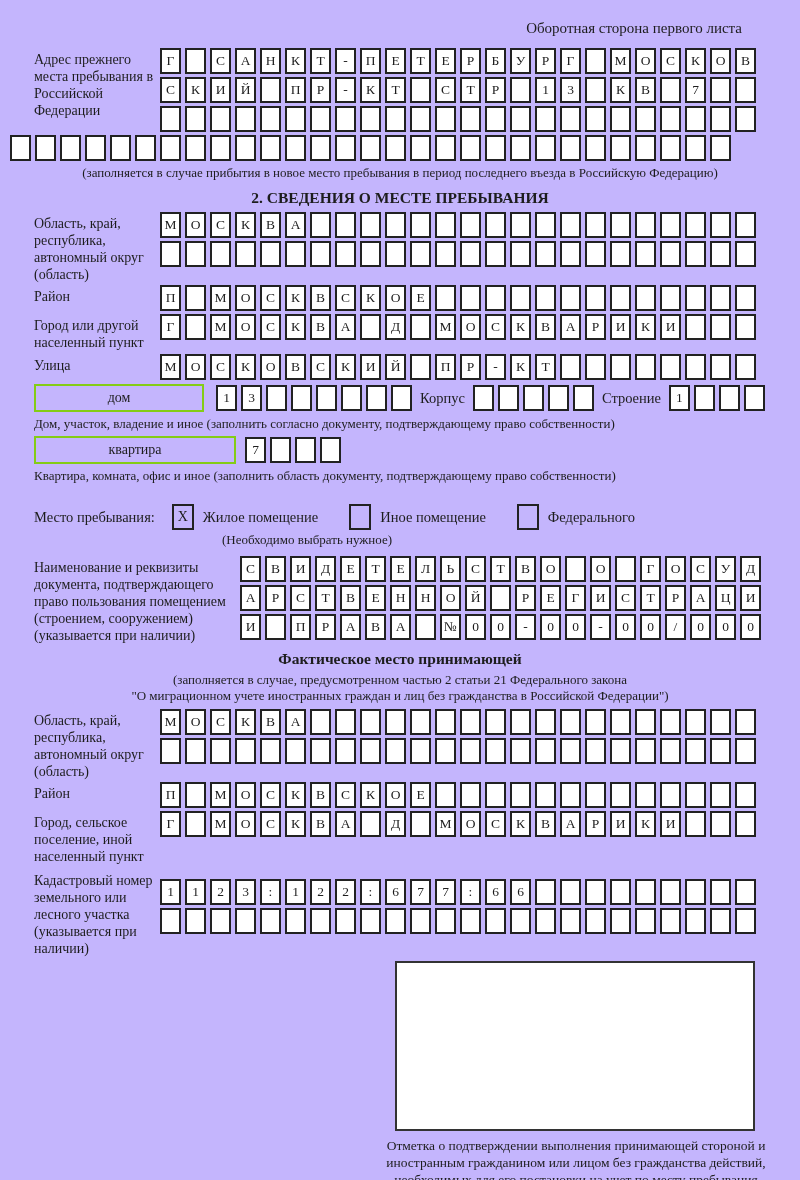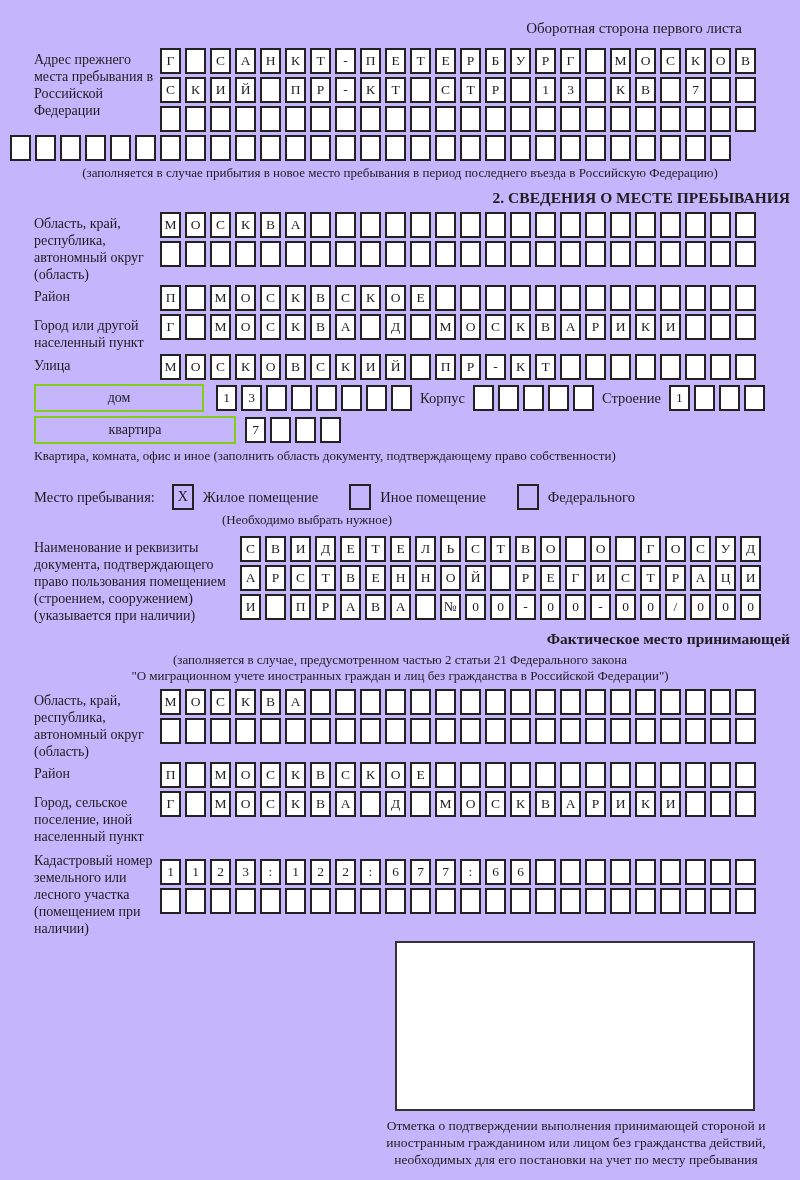--- a/index.html
+++ b/index.html
@@ -42,21 +42,21 @@
   }
   .fullrow { margin-top: 3px; }
   .note {
     font-size: 13px; line-height: 16px;
     text-align: center;
     margin-top: 4px;
   }
   .note.left { text-align: left; padding-left: 24px; }
   .sect-title {
     font-size: 15.5px; font-weight: bold;
-    text-align: right;
+    text-align: center;
     margin-top: 8px;
   }
   .mt2 { margin-top: 2px; } .mt3 { margin-top: 3px; } .mt4 { margin-top: 4px; }
   .mt5 { margin-top: 5px; } .mt6 { margin-top: 6px; } .mt8 { margin-top: 8px; }
   
   .houseline { display: flex; align-items: center; margin-top: 4px; padding-left: 24px; }
   .widebox {
     border: 2px solid #84cc16; height: 28px;
     display: flex; align-items: center; justify-content: center;
     font-size: 14px;
@@ -385,20 +385,21 @@
         <div class="cell"></div>
       </div>
     <span class="inline-lbl">Строение</span>
     <div class="cellrow">
         <div class="cell">1</div>
         <div class="cell"></div>
         <div class="cell"></div>
         <div class="cell"></div>
       </div>
   </div>
+  <div class="note left">Дом, участок, владение и иное (заполнить согласно документу, подтверждающему право собственности)</div>
 
   <div class="houseline">
     <div class="widebox flat">квартира</div>
     <div class="cellrow">
         <div class="cell">7</div>
         <div class="cell"></div>
         <div class="cell"></div>
         <div class="cell"></div>
       </div>
   </div>
@@ -606,21 +607,21 @@
         <div class="cell">И</div>
         <div class="cell">К</div>
         <div class="cell">И</div>
         <div class="cell"></div>
         <div class="cell"></div>
         <div class="cell"></div>
       </div>
   </div>
 
   <div class="fieldrow mt4">
-    <div class="lbl">Кадастровый номер земельного или лесного участка (помещением при наличии)</div>
+    <div class="lbl">Кадастровый номер земельного или лесного участка (указывается при наличии)</div>
     <div class="rowscol padtop">
       <div class="cellrow">
           <div class="cell">1</div>
           <div class="cell">1</div>
           <div class="cell">2</div>
           <div class="cell">3</div>
           <div class="cell">:</div>
           <div class="cell">1</div>
           <div class="cell">2</div>
           <div class="cell">2</div>

